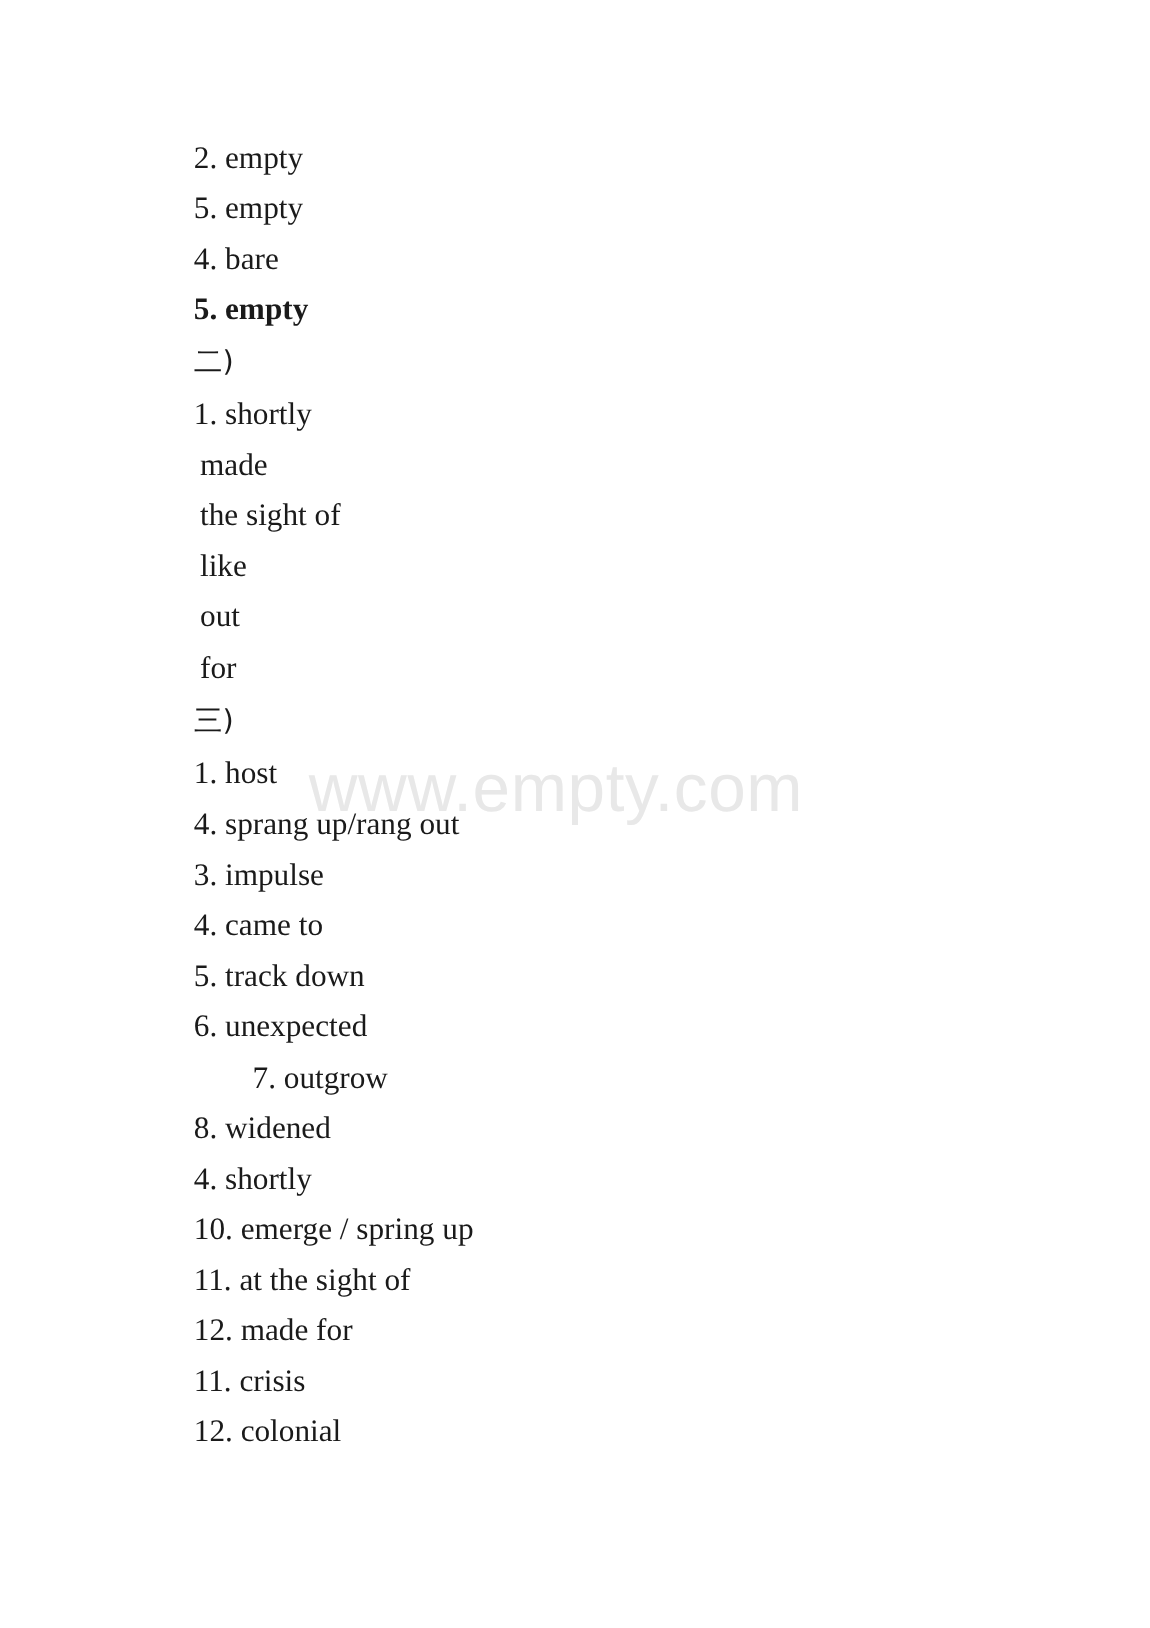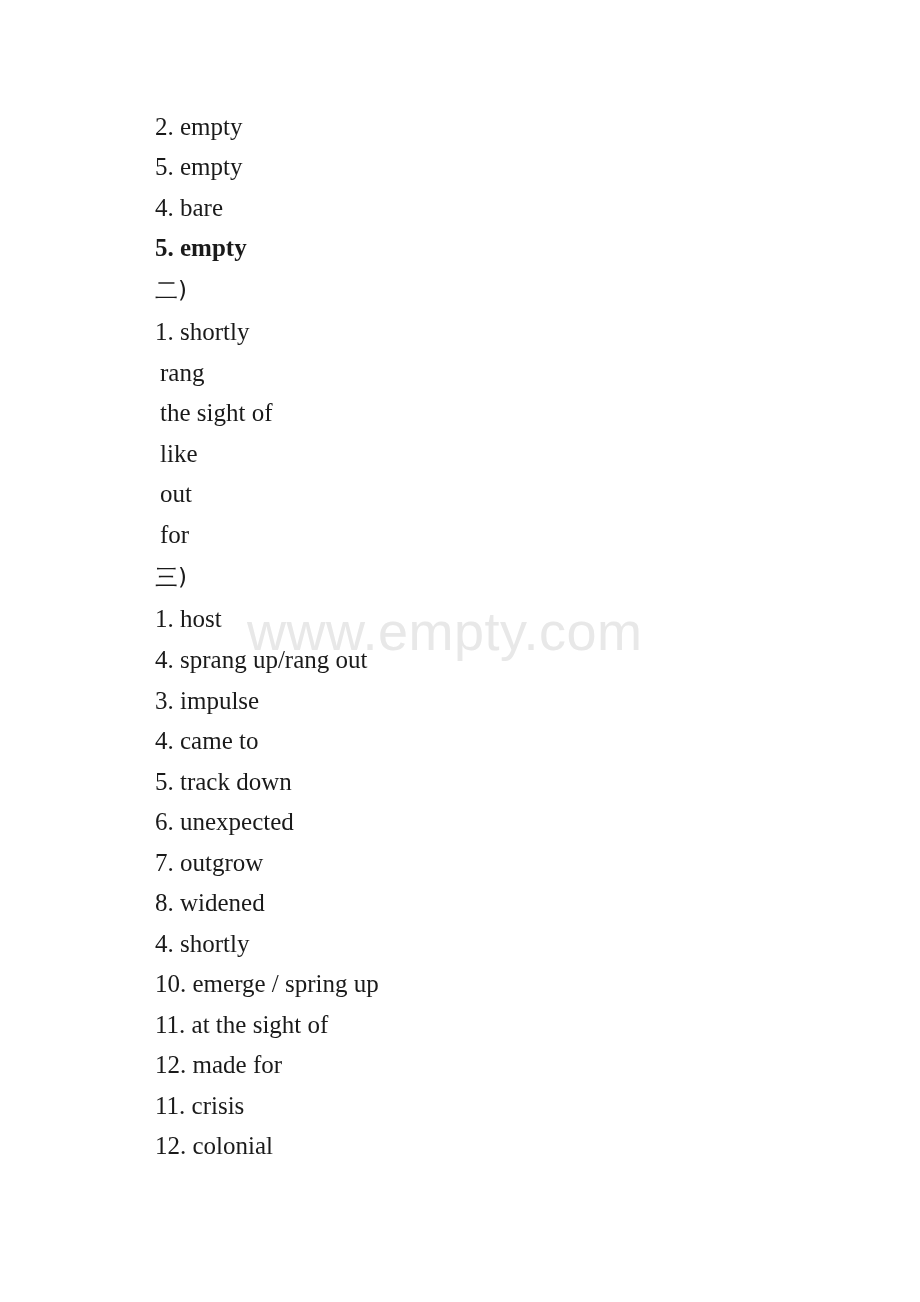--- a/index.html
+++ b/index.html
@@ -59,33 +59,33 @@
 
   <div class="watermark">www.empty.com</div>
 
   <div class="content">
       <div class="line" style="top: 112px;">2. empty</div>
       <div class="line" style="top: 152px;">5. empty</div>
       <div class="line" style="top: 193px;">4. bare</div>
       <div class="line" style="top: 233px; font-weight: bold;">5. empty</div>
       <div class="line cjk" style="top: 275px;">二)</div>
       <div class="line" style="top: 317px; text-align: right;">1. shortly</div>
-      <div class="line indented" style="top: 358px;">rang</div>
+      <div class="line indented" style="top: 358px;">made</div>
       <div class="line indented" style="top: 398px;">the sight of</div>
       <div class="line indented" style="top: 439px;">like</div>
       <div class="line indented" style="top: 479px;">out</div>
       <div class="line indented" style="top: 520px;">for</div>
       <div class="line cjk" style="top: 562px;">三)</div>
       <div class="line" style="top: 604px;">1. host</div>
       <div class="line" style="top: 645px;">4. sprang up/rang out</div>
       <div class="line" style="top: 686px;">3. impulse</div>
       <div class="line" style="top: 726px;">4. came to</div>
       <div class="line" style="top: 767px;">5. track down</div>
       <div class="line" style="top: 807px;">6. unexpected</div>
-      <div class="line" style="top: 848px;">7. outgrow</div>
+      <div class="line" style="top: 848px; margin-left: 47px;">7. outgrow</div>
       <div class="line" style="top: 888px;">8. widened</div>
       <div class="line" style="top: 929px;">4. shortly</div>
       <div class="line" style="top: 969px;">10. emerge / spring up</div>
       <div class="line" style="top: 1010px;">11. at the sight of</div>
       <div class="line" style="top: 1050px;">12. made for</div>
       <div class="line" style="top: 1091px;">11. crisis</div>
       <div class="line" style="top: 1131px;">12. colonial</div>
     </div>
 
 </div>

